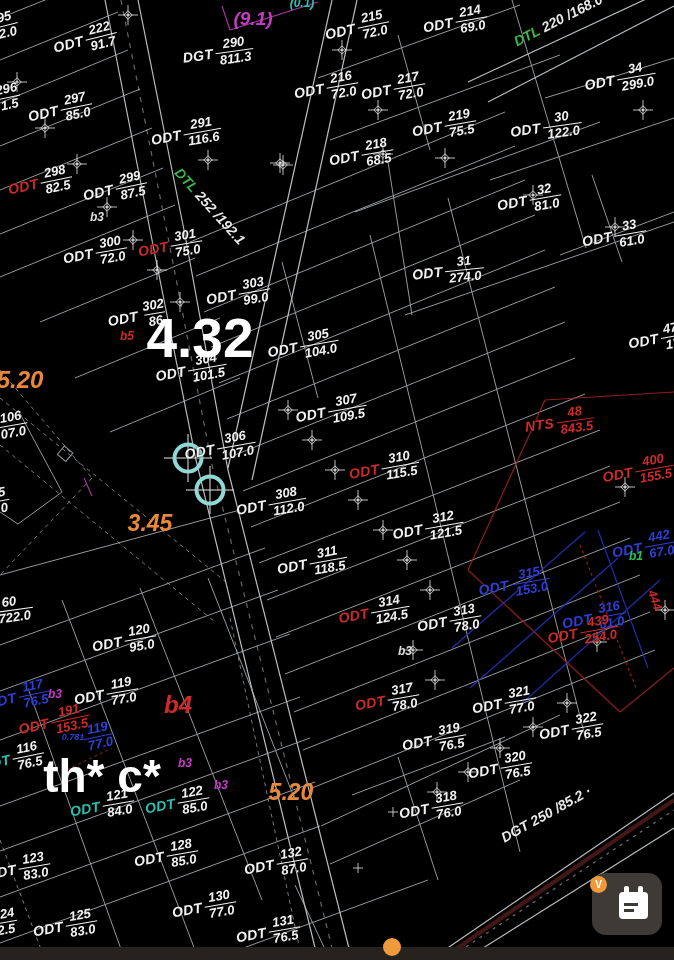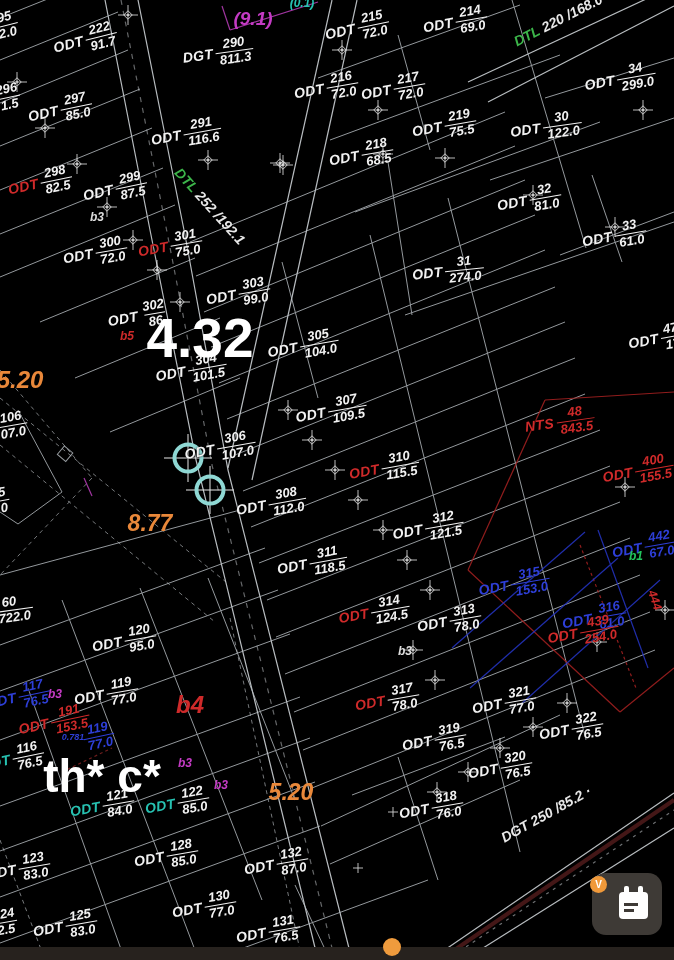--- a/index.html
+++ b/index.html
@@ -834,23 +834,23 @@
         <span style="color: rgb(60, 181, 74);">DTL</span>
         <span>220 /168.0</span>
       </div>
       <div class="rlabel" style="left: 546px; top: 814px; transform: translate(-50%, -50%) rotate(-29deg);">
         <span style="color: rgb(232, 232, 232);">DGT</span>
         <span>250 /85.2 ·</span>
       </div>
       <div class="biglabel" style="left: 200px; top: 338px; font-size: 55px; color: rgb(255, 255, 255); transform: translate(-50%, -50%);">4.32</div>
       <div class="biglabel" style="left: 102px; top: 776px; font-size: 46px; color: rgb(255, 255, 255); transform: translate(-50%, -50%);">th* c*</div>
       <div class="biglabel" style="left: 20px; top: 380px; font-size: 24px; color: rgb(233, 136, 58); font-style: italic; transform: translate(-50%, -50%);">5.20</div>
-      <div class="biglabel" style="left: 150px; top: 523px; font-size: 23px; color: rgb(233, 136, 58); font-style: italic; transform: translate(-50%, -50%);">8.77</div>
+      <div class="biglabel" style="left: 150px; top: 523px; font-size: 23px; color: rgb(233, 136, 58); font-style: italic; transform: translate(-50%, -50%);">3.45</div>
       <div class="biglabel" style="left: 291px; top: 792px; font-size: 23px; color: rgb(233, 136, 58); font-style: italic; transform: translate(-50%, -50%);">5.20</div>
-      <div class="biglabel" style="left: 178px; top: 705px; font-size: 24px; color: rgb(207, 42, 42); font-style: italic; transform: translate(-50%, -50%); margin-left: 12px;">b4</div>
+      <div class="biglabel" style="left: 178px; top: 705px; font-size: 24px; color: rgb(207, 42, 42); font-style: italic; transform: translate(-50%, -50%);">b4</div>
       <div class="slabel" style="left: 253px; top: 18px; font-size: 19px; color: rgb(196, 59, 196); transform: translate(-50%, -50%) rotate(0deg);">(9.1)</div>
       <div class="slabel" style="left: 302px; top: 3px; font-size: 12px; color: rgb(39, 194, 178); transform: translate(-50%, -50%) rotate(0deg);">(0.1)</div>
       <div class="slabel" style="left: 97px; top: 217px; font-size: 12px; color: rgb(221, 221, 221); transform: translate(-50%, -50%) rotate(0deg);">b3</div>
       <div class="slabel" style="left: 127px; top: 336px; font-size: 12px; color: rgb(207, 42, 42); transform: translate(-50%, -50%) rotate(0deg);">b5</div>
       <div class="slabel" style="left: 405px; top: 651px; font-size: 12px; color: rgb(221, 221, 221); transform: translate(-50%, -50%) rotate(0deg);">b3</div>
       <div class="slabel" style="left: 636px; top: 556px; font-size: 12px; color: #22c55e; transform: translate(-50%, -50%) rotate(0deg); text-align: center;">b1</div>
       <div class="slabel" style="left: 55px; top: 694px; font-size: 12px; color: rgb(196, 59, 196); transform: translate(-50%, -50%) rotate(0deg);">b3</div>
       <div class="slabel" style="left: 185px; top: 763px; font-size: 12px; color: rgb(196, 59, 196); transform: translate(-50%, -50%) rotate(0deg);">b3</div>
       <div class="slabel" style="left: 221px; top: 785px; font-size: 12px; color: rgb(196, 59, 196); transform: translate(-50%, -50%) rotate(0deg);">b3</div>
       <div class="slabel" style="left: 73px; top: 737px; font-size: 9px; color: rgb(46, 63, 216); transform: translate(-50%, -50%) rotate(0deg);">0.781</div>

